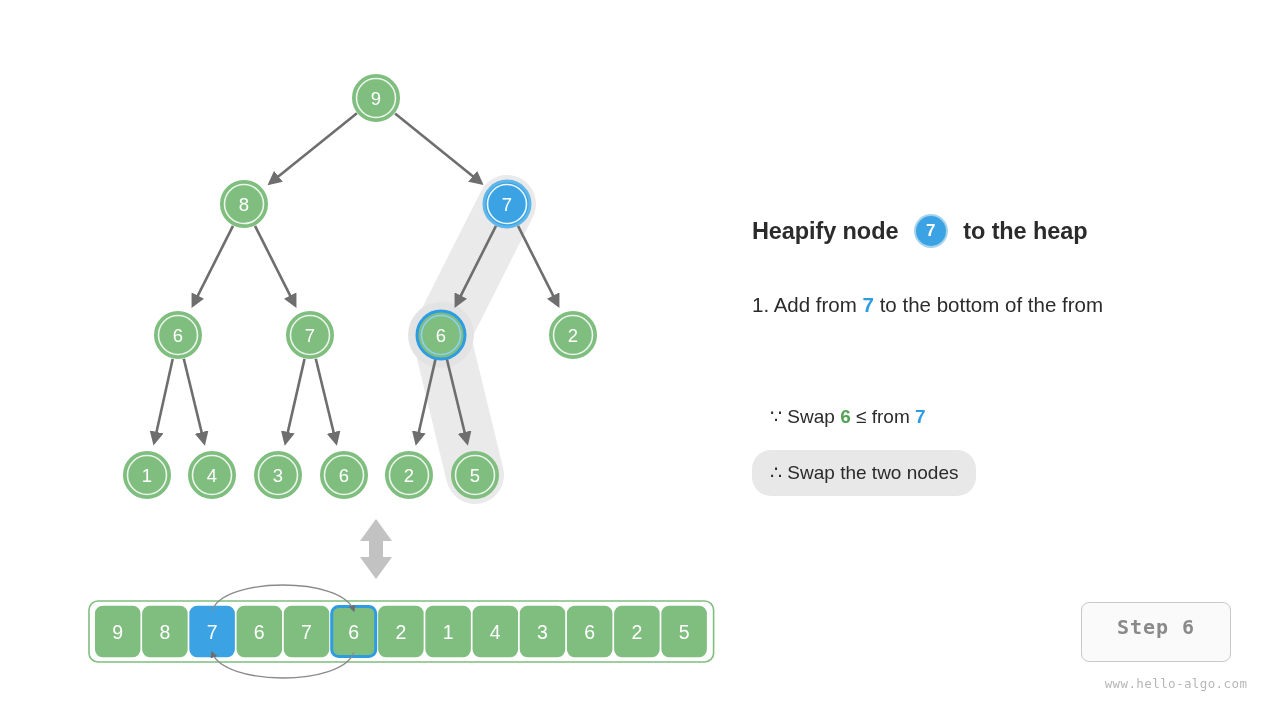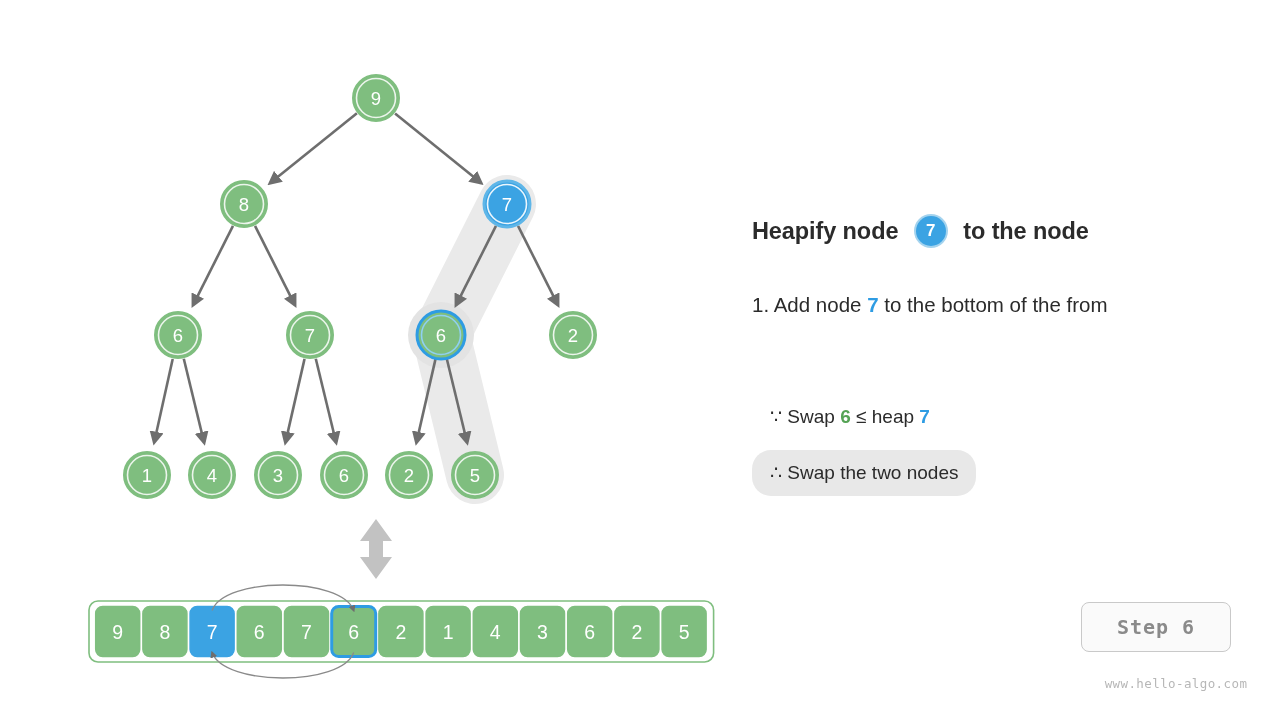--- a/index.html
+++ b/index.html
@@ -113,21 +113,21 @@
   }
 
   .num-blue { color: #2e9ce3; font-weight: bold; }
   .num-green { color: #55a355; font-weight: bold; }
 
   .step-box {
     position: absolute;
     left: 329px;
     top: 602px;
     width: 150px;
-    height: 50px;
+    height: 60px;
     border: 1px solid #c9c9c9;
     border-radius: 8px;
     background: #fafafa;
     box-sizing: border-box;
     text-align: center;
     line-height: 48px;
     font-family: "DejaVu Sans Mono", monospace;
     font-size: 20px;
     font-weight: bold;
     color: #8a8a8a;
@@ -311,30 +311,30 @@
   </svg>
 
   <div id="panel">
 
     <div class="heading">
       <span class="txt">Heapify node</span>
       <span class="badge">
         <span class="ring"></span>
         <span class="core">7</span>
       </span>
-      <span class="txt">to the node</span>
+      <span class="txt">to the heap</span>
     </div>
 
     <div class="step-line" id="line1">
-      <span>1.</span><span> Add node </span><span class="num-blue">7</span><span> to the bottom of the from</span>
+      <span>1.</span><span> Add from </span><span class="num-blue">7</span><span> to the bottom of the from</span>
     </div>
 
 
     <div class="because">
-      <span>∵</span><span> Swap </span><span class="num-green">6</span><span> ≤ heap </span><span class="num-blue">7</span>
+      <span>∵</span><span> Swap </span><span class="num-green">6</span><span> ≤ from </span><span class="num-blue">7</span>
     </div>
 
     <div class="conclusion">
       <span>∴</span><span> Swap the two nodes</span>
     </div>
 
     <div class="step-box">Step 6</div>
     <div class="watermark">www.hello-algo.com</div>
   </div>
 

